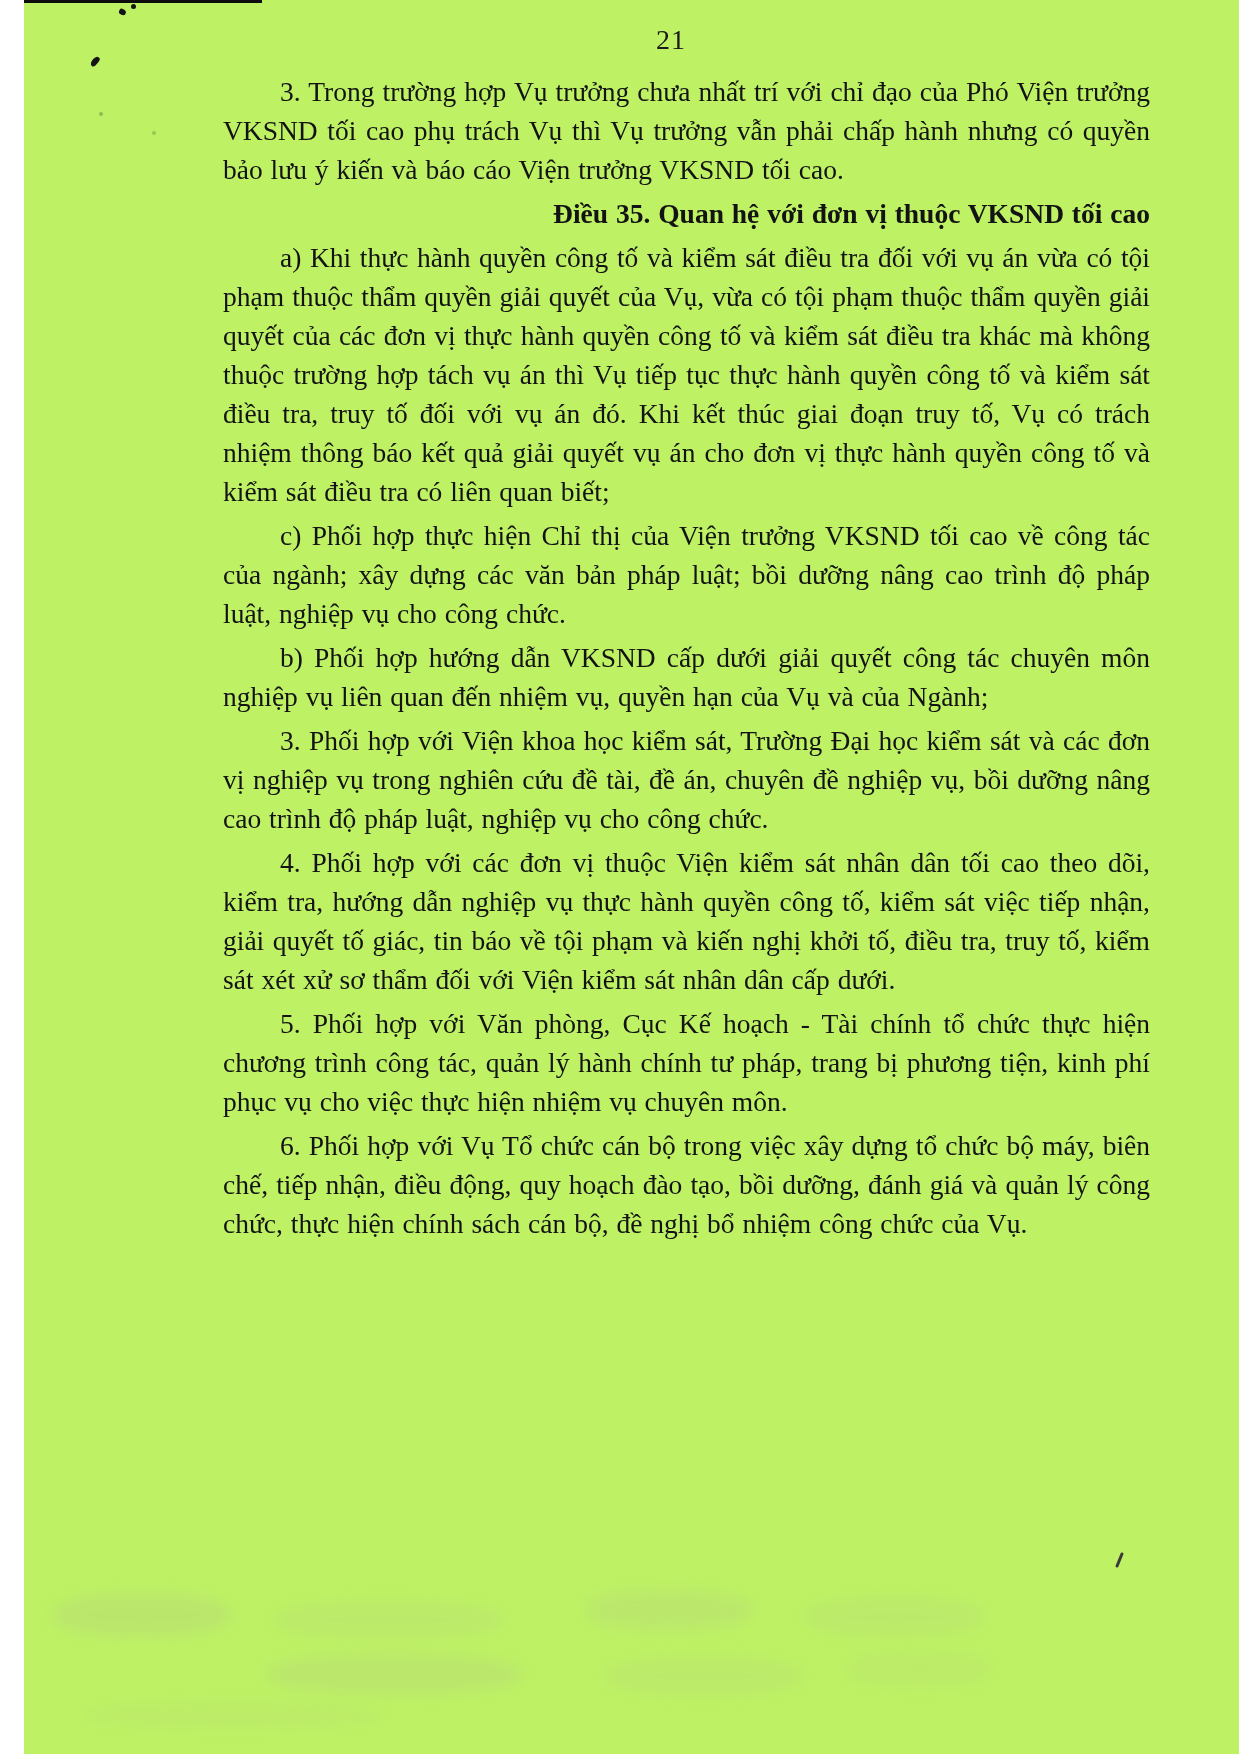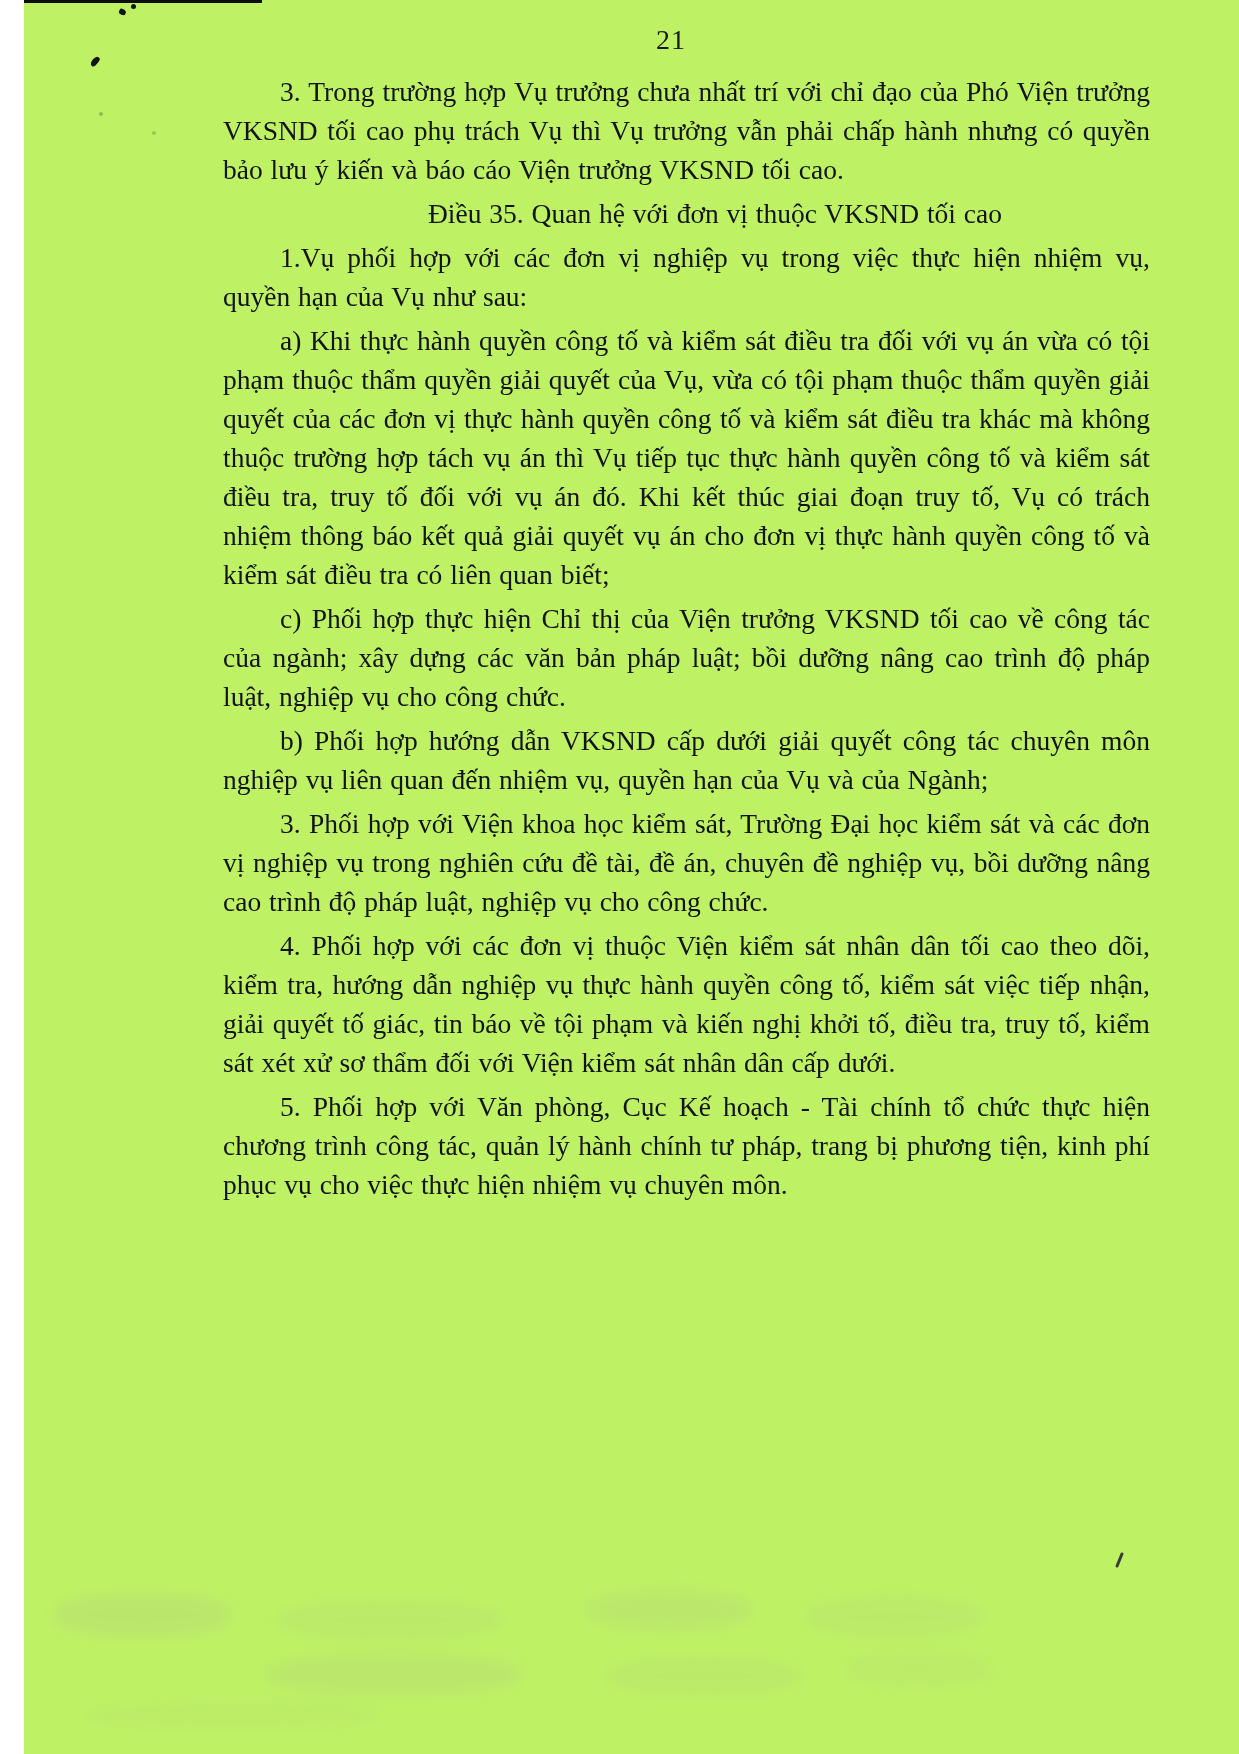--- a/index.html
+++ b/index.html
@@ -33,22 +33,22 @@
     font-size: 27.5px;
     line-height: 39px;
     text-align: justify;
   }
   .doc-body p {
     margin: 0 0 5px 0;
     text-indent: 57px;
     word-spacing: 1px;
   }
   .doc-body p.heading {
-    font-weight: normal;
-    text-align: center;
+    font-weight: bold;
+    text-align: right;
   }
   
   .scan-edge {
     position: absolute;
     top: 0;
     left: 0;
     width: 238px;
     height: 3px;
     background: #0d0d0d;
   }
@@ -91,27 +91,27 @@
   <div class="speck speck-d"></div>
   <div class="speck speck-e"></div>
   <div class="mark-right-dash"></div>
   <div class="mark-bottom-slash"></div>
 
   <div class="page-number">21</div>
 
   <div class="doc-body" id="doc-body">
       <p class="normal">3. Trong trường hợp Vụ trưởng chưa nhất trí với chỉ đạo của Phó Viện trưởng VKSND tối cao phụ trách Vụ thì Vụ trưởng vẫn phải chấp hành nhưng có quyền bảo lưu ý kiến và báo cáo Viện trưởng VKSND tối cao.</p>
       <p class="heading">Điều 35. Quan hệ với đơn vị thuộc VKSND tối cao</p>
-      <p class="normal">1.Vụ phối hợp với các đơn vị nghiệp vụ trong việc thực hiện nhiệm vụ, quyền hạn của Vụ như sau:</p>
       <p class="normal">a) Khi thực hành quyền công tố và kiểm sát điều tra đối với vụ án vừa có tội phạm thuộc thẩm quyền giải quyết của Vụ, vừa có tội phạm thuộc thẩm quyền giải quyết của các đơn vị thực hành quyền công tố và kiểm sát điều tra khác mà không thuộc trường hợp tách vụ án thì Vụ tiếp tục thực hành quyền công tố và kiểm sát điều tra, truy tố đối với vụ án đó. Khi kết thúc giai đoạn truy tố, Vụ có trách nhiệm thông báo kết quả giải quyết vụ án cho đơn vị thực hành quyền công tố và kiểm sát điều tra có liên quan biết;</p>
       <p class="normal">c) Phối hợp thực hiện Chỉ thị của Viện trưởng VKSND tối cao về công tác của ngành; xây dựng các văn bản pháp luật; bồi dưỡng nâng cao trình độ pháp luật, nghiệp vụ cho công chức.</p>
       <p class="normal">b) Phối hợp hướng dẫn VKSND cấp dưới giải quyết công tác chuyên môn nghiệp vụ liên quan đến nhiệm vụ, quyền hạn của Vụ và của Ngành;</p>
       <p class="normal">3. Phối hợp với Viện khoa học kiểm sát, Trường Đại học kiểm sát và các đơn vị nghiệp vụ trong nghiên cứu đề tài, đề án, chuyên đề nghiệp vụ, bồi dưỡng nâng cao trình độ pháp luật, nghiệp vụ cho công chức.</p>
       <p class="normal">4. Phối hợp với các đơn vị thuộc Viện kiểm sát nhân dân tối cao theo dõi, kiểm tra, hướng dẫn nghiệp vụ thực hành quyền công tố, kiểm sát việc tiếp nhận, giải quyết tố giác, tin báo về tội phạm và kiến nghị khởi tố, điều tra, truy tố, kiểm sát xét xử sơ thẩm đối với Viện kiểm sát nhân dân cấp dưới.</p>
       <p class="normal">5. Phối hợp với Văn phòng, Cục Kế hoạch - Tài chính tổ chức thực hiện chương trình công tác, quản lý hành chính tư pháp, trang bị phương tiện, kinh phí phục vụ cho việc thực hiện nhiệm vụ chuyên môn.</p>
+      <p class="normal">6. Phối hợp với Vụ Tổ chức cán bộ trong việc xây dựng tổ chức bộ máy, biên chế, tiếp nhận, điều động, quy hoạch đào tạo, bồi dưỡng, đánh giá và quản lý công chức, thực hiện chính sách cán bộ, đề nghị bổ nhiệm công chức của Vụ.</p>
     </div>
 
   <div>
     <div class="bleed bl1"></div>
     <div class="bleed bl2"></div>
     <div class="bleed bl3"></div>
     <div class="bleed bl4"></div>
     <div class="bleed bl5"></div>
     <div class="bleed bl6"></div>
     <div class="bleed bl7"></div>

